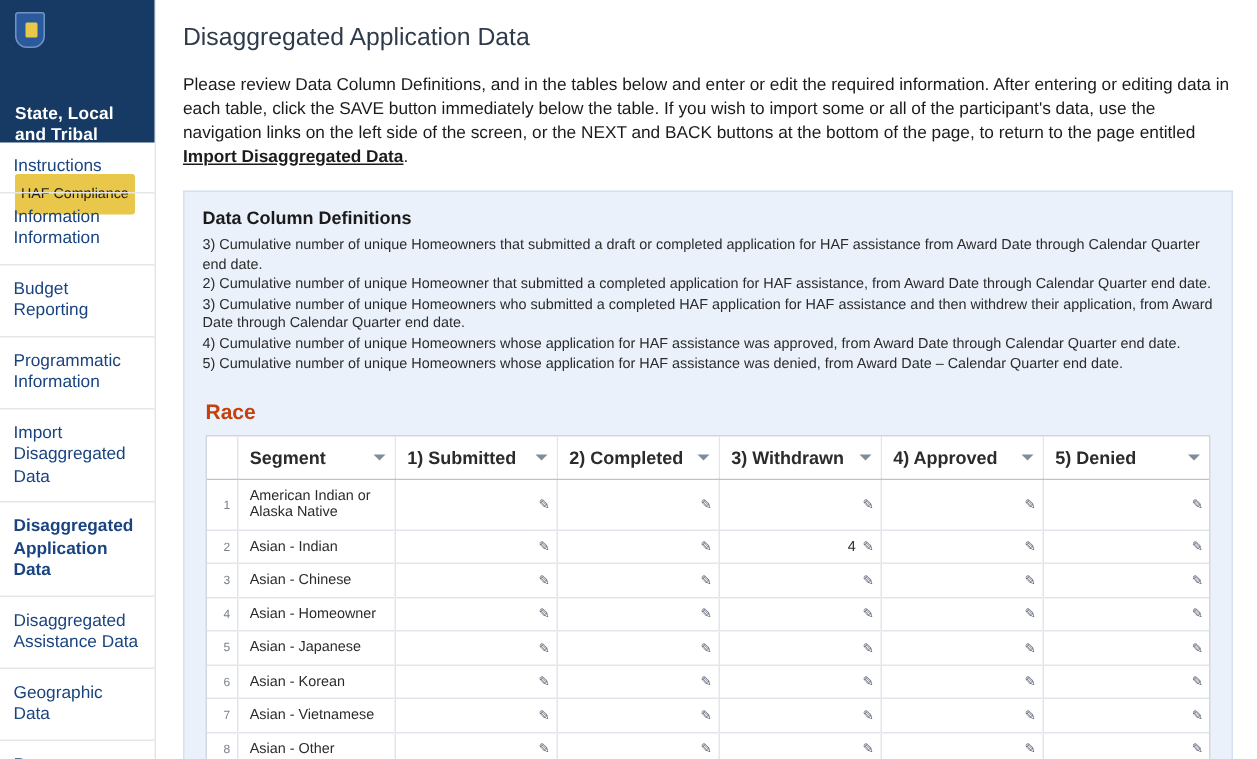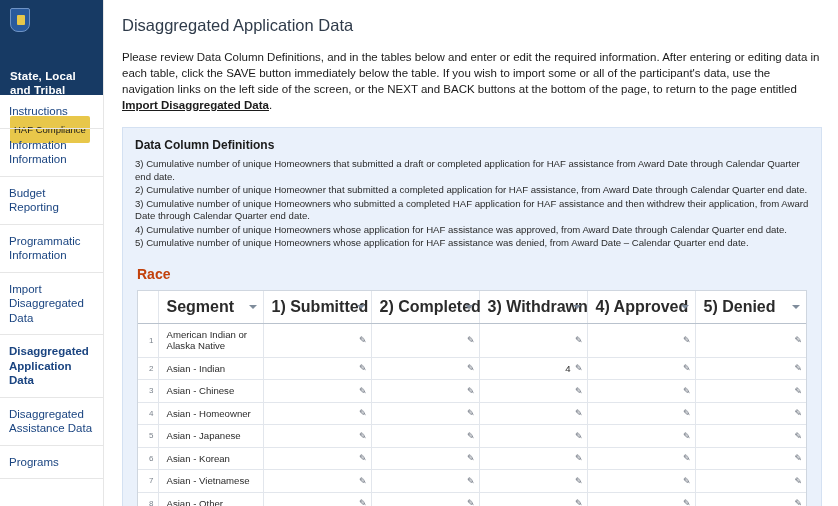--- a/index.html
+++ b/index.html
@@ -135,21 +135,21 @@
     margin: 0 2px;
   }
   table {
     width: 100%;
     border-collapse: collapse;
     table-layout: fixed;
   }
   thead th {
     background: #ffffff;
     border-bottom: 1px solid #b9c2cd;
-    font-size: 16px;
+    font-size: 12px;
     font-weight: bold;
     color: #2b2b2b;
     text-align: left;
     padding: 7px 6px 7px 8px;
     position: relative;
     white-space: nowrap;
   }
   thead th.rownum-h { width: 18px; padding-left: 4px; }
   thead th .caret {
     position: absolute;
@@ -206,20 +206,21 @@
       <span class="brand-badge">HAF Compliance</span>
     </div>
     <div class="nav">
       <div class="nav-item">Instructions</div>
       <div class="nav-item">Information Information</div>
       <div class="nav-item">Budget Reporting</div>
       <div class="nav-item">Programmatic Information</div>
       <div class="nav-item">Import Disaggregated Data</div>
       <div class="nav-item active">Disaggregated Application Data</div>
       <div class="nav-item">Disaggregated Assistance Data</div>
+      <div class="nav-item">Geographic Data</div>
       <div class="nav-item">Programs</div>
 
     </div>
   </div>
 
   <div class="main">
     <h1 class="page-title">Disaggregated Application Data</h1>
 
     <div class="intro">
       <span>Please review Data Column Definitions, and in the tables below and enter or edit the required information. After entering or editing data in each table, click the SAVE button immediately below the table. If you wish to import some or all of the participant's data, use the navigation links on the left side of the screen, or the NEXT and BACK buttons at the bottom of the page, to return to the page entitled </span><a href="#">Import Disaggregated Data</a><span>.</span>

